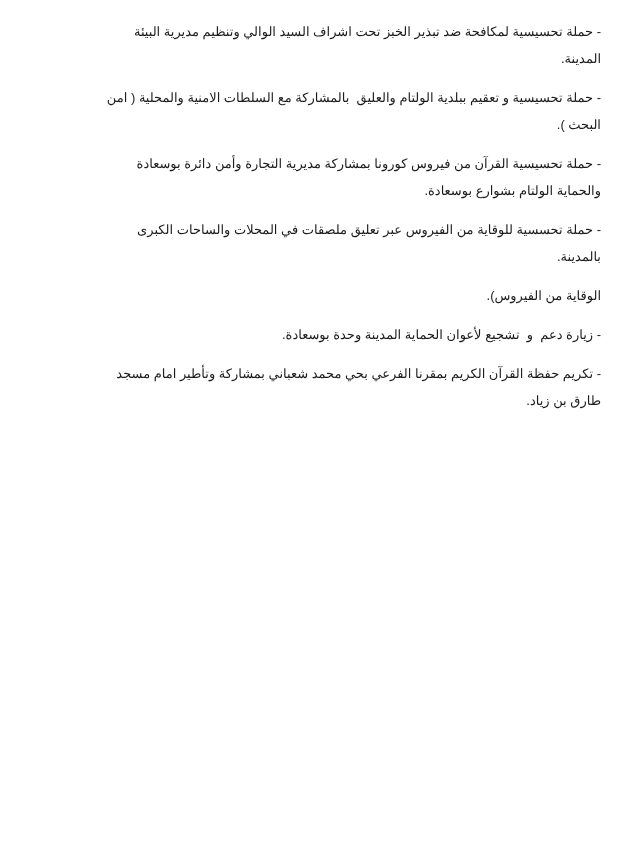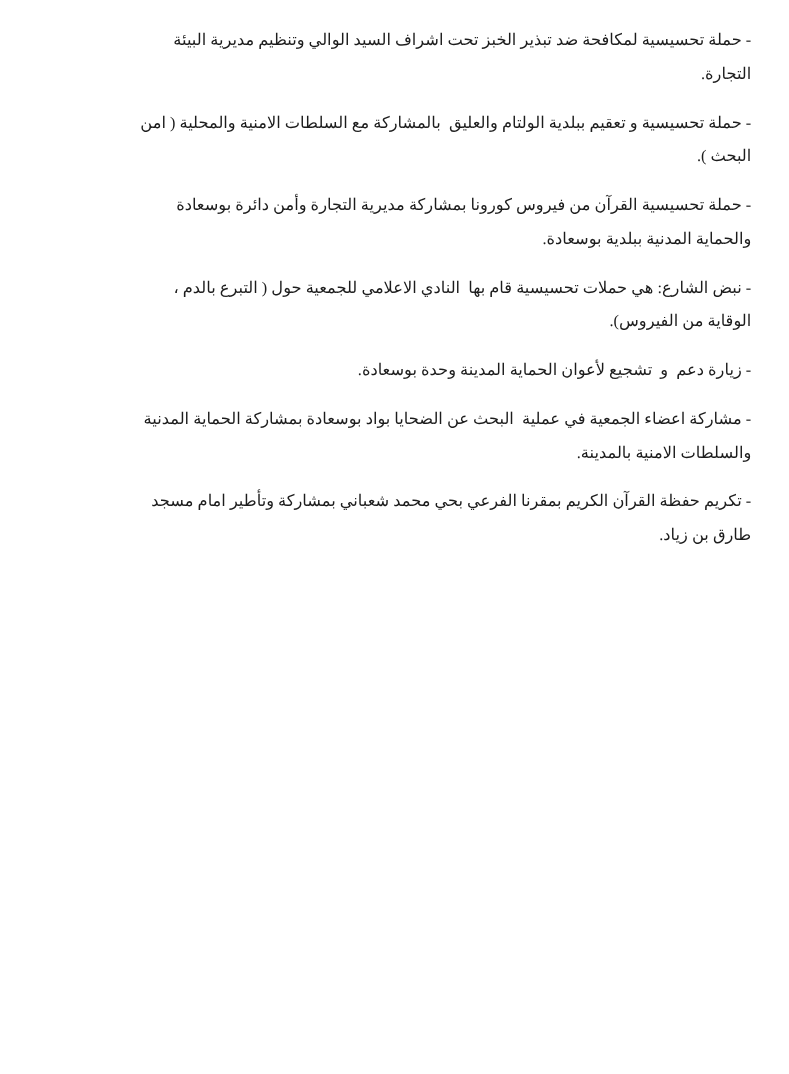--- a/index.html
+++ b/index.html
@@ -9,21 +9,21 @@
     }
     .page {
       position: relative;
       box-sizing: border-box;
       width: 631px;
       height: 859px;
       background: #ffffff;
       direction: rtl;
       text-align: right;
       color: #1c1c1c;
-      font-family: Liberation Serif, serif;
+      font-family: Liberation Sans, sans-serif;
       padding: 18px 30px 0 8px;
       overflow: hidden;
     }
     .para {
       margin: 0 0 12px 0;
     }
     .line {
       font-size: 13px;
       line-height: 27px;
       white-space: pre;
@@ -32,46 +32,45 @@
       text-align: right;
     }
   </style>
 </head>
 <body>
 
 <div class="page">
 
   <div class="para">
     <div class="line">- حملة تحسيسية لمكافحة ضد تبذير الخبز تحت اشراف السيد الوالي وتنظيم مديرية البيئة</div>
-    <div class="line">التجارة.</div>
+    <div class="line">المدينة.</div>
   </div>
 
   <div class="para">
     <div class="line">- حملة تحسيسية و تعقيم ببلدية الولتام والعليق  بالمشاركة مع السلطات الامنية والمحلية ( امن</div>
     <div class="line">البحث ).</div>
   </div>
 
   <div class="para">
     <div class="line">- حملة تحسيسية القرآن من فيروس كورونا بمشاركة مديرية التجارة وأمن دائرة بوسعادة</div>
-    <div class="line">والحماية المدنية ببلدية بوسعادة.</div>
+    <div class="line">والحماية الولتام بشوارع بوسعادة.</div>
   </div>
 
+  <div class="para">
+    <div class="line">- حملة تحسسية للوقاية من الفيروس عبر تعليق ملصقات في المحلات والساحات الكبرى</div>
+    <div class="line">بالمدينة.</div>
+  </div>
 
   <div class="para">
-    <div class="line">- نبض الشارع: هي حملات تحسيسية قام بها  النادي الاعلامي للجمعية حول ( التبرع بالدم ،</div>
     <div class="line">الوقاية من الفيروس).</div>
   </div>
 
   <div class="para">
     <div class="line">- زيارة دعم  و  تشجيع لأعوان الحماية المدينة وحدة بوسعادة.</div>
   </div>
 
-  <div class="para">
-    <div class="line">- مشاركة اعضاء الجمعية في عملية  البحث عن الضحايا بواد بوسعادة بمشاركة الحماية المدنية</div>
-    <div class="line">والسلطات الامنية بالمدينة.</div>
-  </div>
 
   <div class="para">
     <div class="line">- تكريم حفظة القرآن الكريم بمقرنا الفرعي بحي محمد شعباني بمشاركة وتأطير امام مسجد</div>
     <div class="line">طارق بن زياد.</div>
   </div>
 
 </div>
 
 </body></html>

